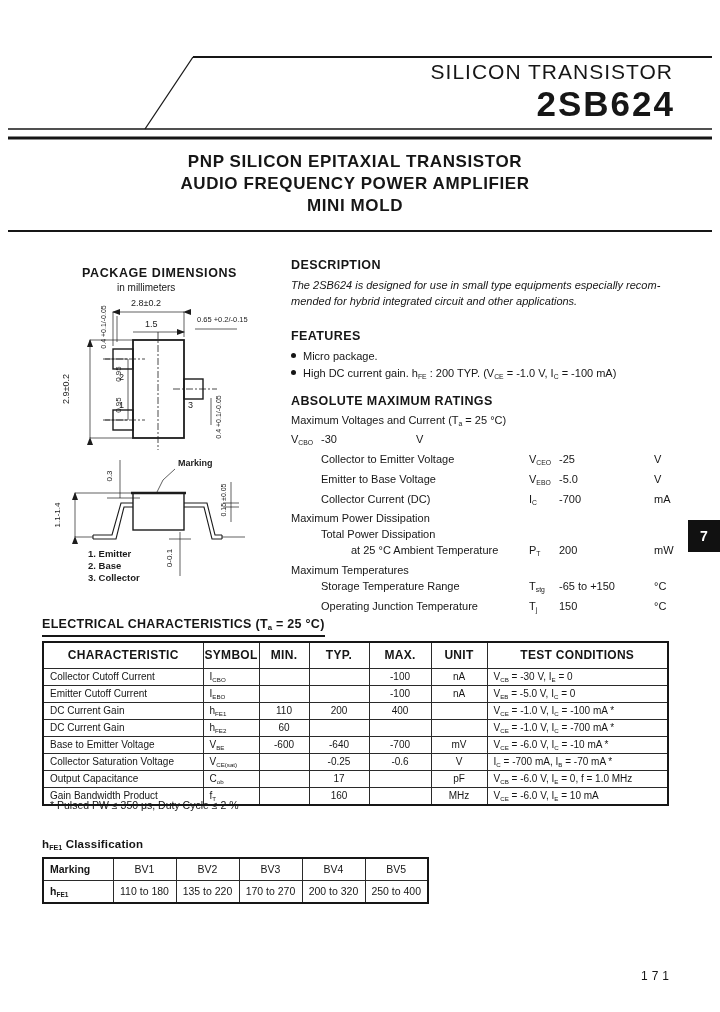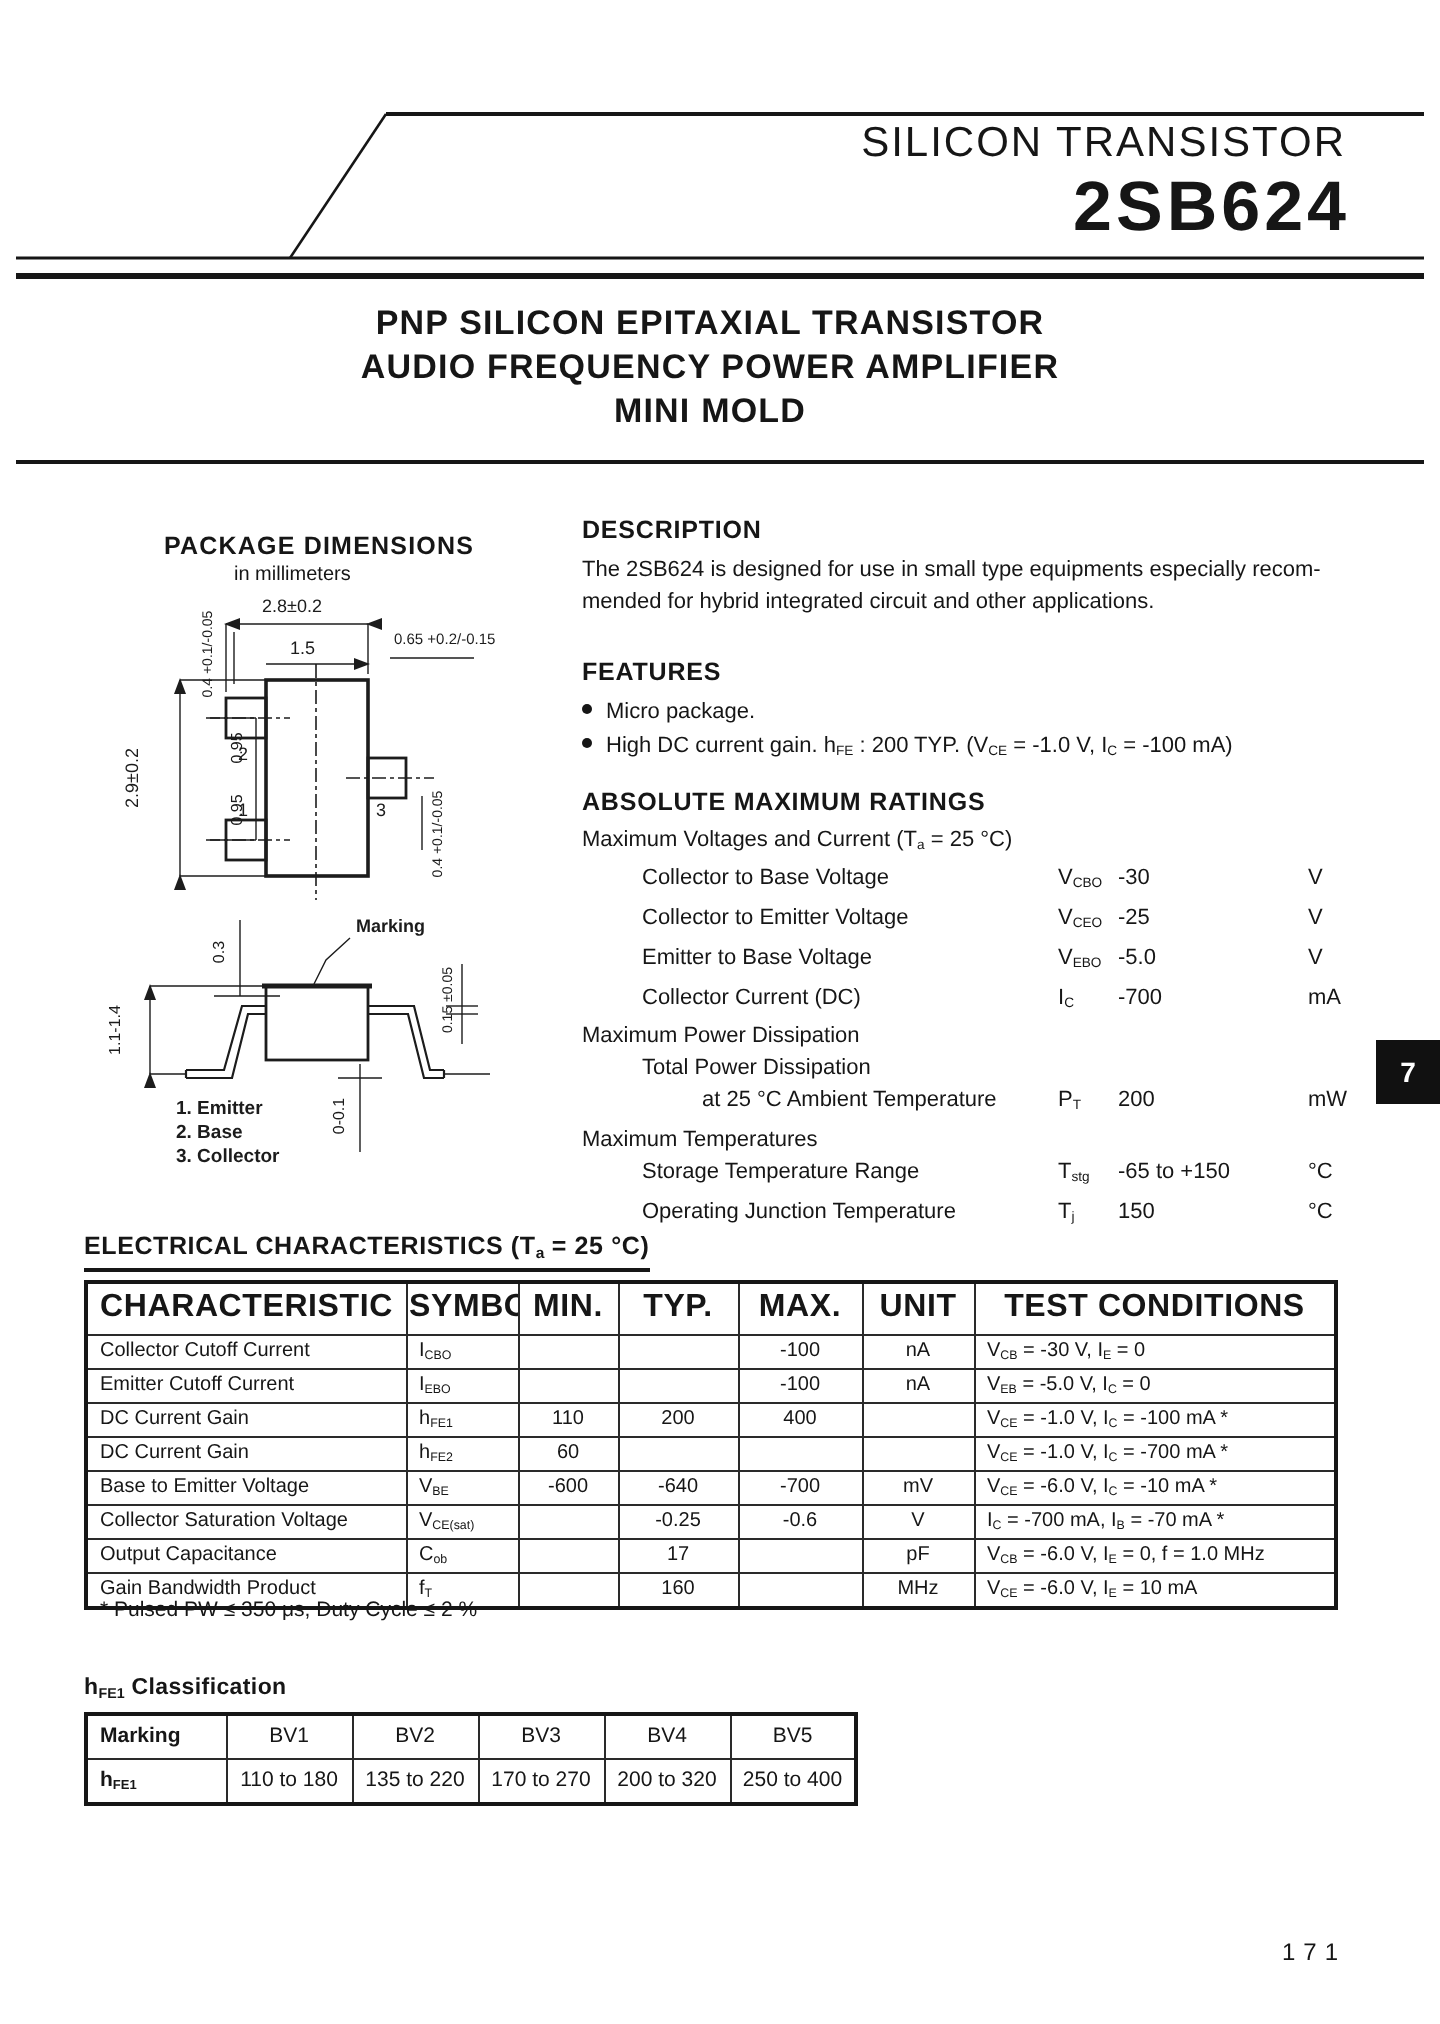--- a/index.html
+++ b/index.html
@@ -38,21 +38,21 @@
   .amr-val{width:95px;}
   .amr-unit{flex:1;}
 
   
   .ec-wrap{position:absolute;left:42px;top:614px;width:630px;}
   .ec-h{font-weight:bold;font-size:12.5px;letter-spacing:0.3px;display:inline-block;
         border-bottom:2.5px solid #161616;padding-bottom:3px;}
   table{border-collapse:collapse;table-layout:fixed;}
   .ec-table{width:625px;margin-top:4px;border:2px solid #161616;}
   .ec-table th,.ec-table td{border:1px solid #2a2a2a;overflow:hidden;white-space:nowrap;}
-  .ec-table th{height:23px;font-size:16px;font-weight:bold;letter-spacing:0.3px;}
+  .ec-table th{height:23px;font-size:12px;font-weight:bold;letter-spacing:0.3px;}
   .ec-table td{height:16px;font-size:10px;padding:0 4px;}
   td.tl{text-align:left;padding-left:6px;}
   td.tc{text-align:center;}
   .footnote{position:absolute;left:50px;top:799px;font-size:10.5px;}
 
   
   .cls-wrap{position:absolute;left:42px;top:838px;}
   .cls-h{font-size:11.5px;font-weight:bold;letter-spacing:0.2px;}
   .cls-table{width:385px;margin-top:5px;border:2px solid #161616;}
   .cls-table th,.cls-table td{border:1px solid #2a2a2a;height:19px;font-size:10.5px;
@@ -164,40 +164,39 @@
     <text transform="rotate(-90 15 63)" x="15" y="63" font-size="8" text-anchor="middle">1.1-1.4</text>
     <text transform="rotate(-90 181 48)" x="181" y="48" font-size="7" text-anchor="middle">0.15 ±0.05</text>
     <text transform="rotate(-90 127 106)" x="127" y="106" font-size="8" text-anchor="middle">0-0.1</text>
     <text x="43" y="105" font-size="9.5" font-weight="bold">1. Emitter</text>
     <text x="43" y="117" font-size="9.5" font-weight="bold">2. Base</text>
     <text x="43" y="129" font-size="9.5" font-weight="bold">3. Collector</text>
   </svg>
 
   <div class="rcol">
     <div class="sec-h">DESCRIPTION</div>
-    <div style="margin-top:4px;">
+    <div style="margin-top:4px;font-style:italic;">
       <div class="desc-line">The 2SB624 is designed for use in small type equipments especially recom-</div>
       <div class="desc-line">mended for hybrid integrated circuit and other applications.</div>
     </div>
 
     <div class="feat">
       <div class="sec-h">FEATURES</div>
       <div style="margin-top:4px;">
         <div class="feat-item"><span class="blt"></span><span>Micro package.</span></div>
         <div class="feat-item"><span class="blt"></span><span>High DC current gain.  h<sub>FE</sub> : 200 TYP. (V<sub>CE</sub> = -1.0 V, I<sub>C</sub> = -100 mA)</span></div>
       </div>
     </div>
 
     <div class="amr">
       <div class="sec-h">ABSOLUTE MAXIMUM RATINGS</div>
       <div style="margin-top:3px;">
         <div class="amr-title">Maximum Voltages and Current (T<sub>a</sub> = 25 °C)</div>
 
         <div class="amr-row">
-          <span class="amr-label">Collector to Base Voltage</span>
           <span class="amr-sym">V<sub>CBO</sub></span>
           <span class="amr-val">-30</span>
           <span class="amr-unit">V</span>
         </div>
         <div class="amr-row">
           <span class="amr-label">Collector to Emitter Voltage</span>
           <span class="amr-sym">V<sub>CEO</sub></span>
           <span class="amr-val">-25</span>
           <span class="amr-unit">V</span>
         </div>

